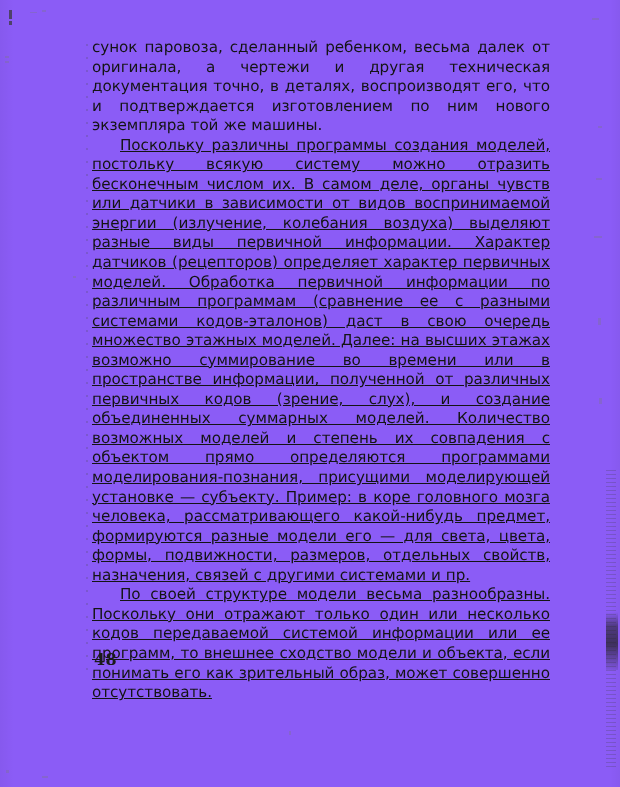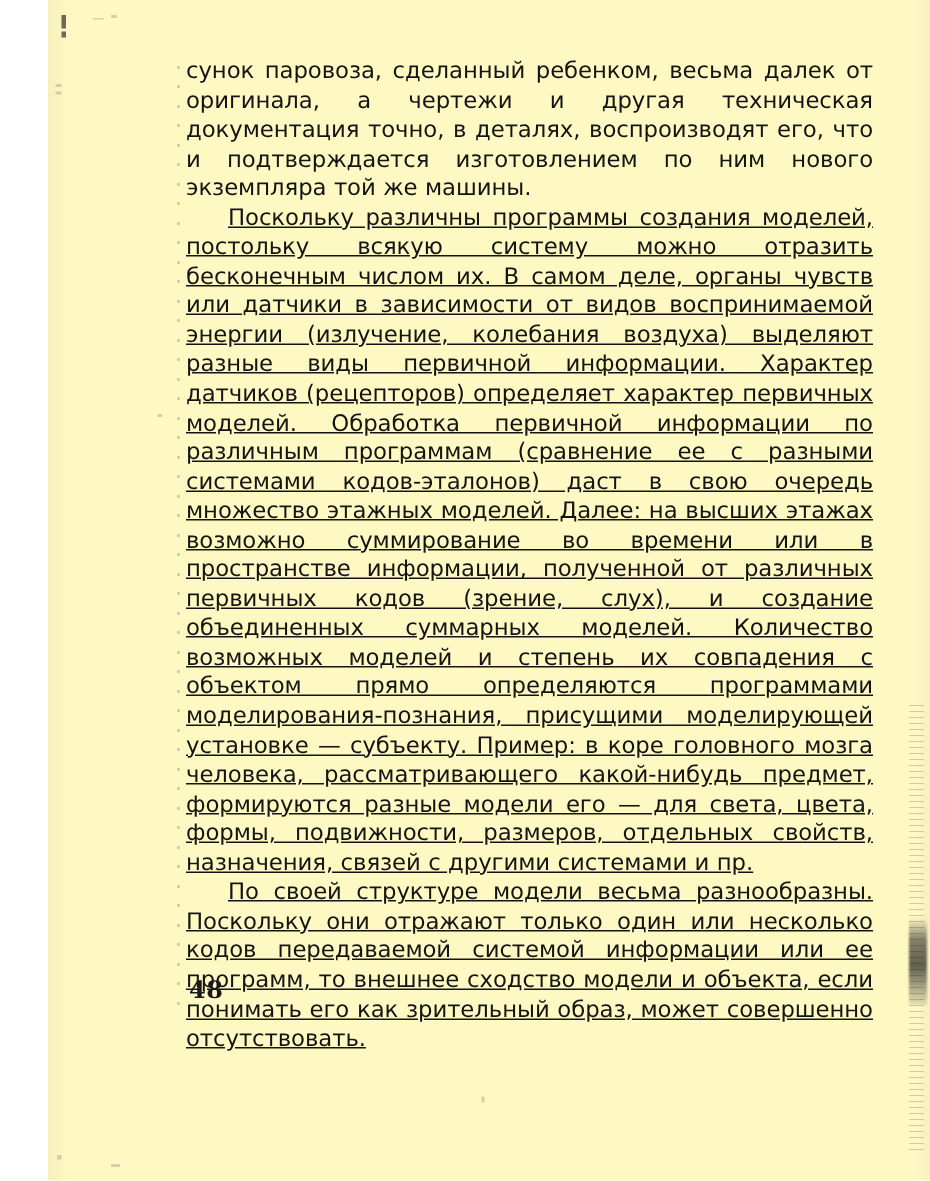--- a/index.html
+++ b/index.html
@@ -12,22 +12,21 @@
     height: 787px;
     overflow: hidden;
     position: relative;
     font-family: "DejaVu Sans", sans-serif;
   }
 
   
   #page {
     position: absolute;
     inset: 0;
-    background: #fef9c3;
-    margin-left: 32px;
+    background: #8b5cf6;
   }
 
   
   #scan-tint {
     position: absolute;
     inset: 0;
     pointer-events: none;
     background:
       linear-gradient(to right, rgba(0,0,0,0.035) 0px, rgba(0,0,0,0) 14px),
       linear-gradient(to left,  rgba(0,0,0,0.030) 0px, rgba(0,0,0,0) 10px);

